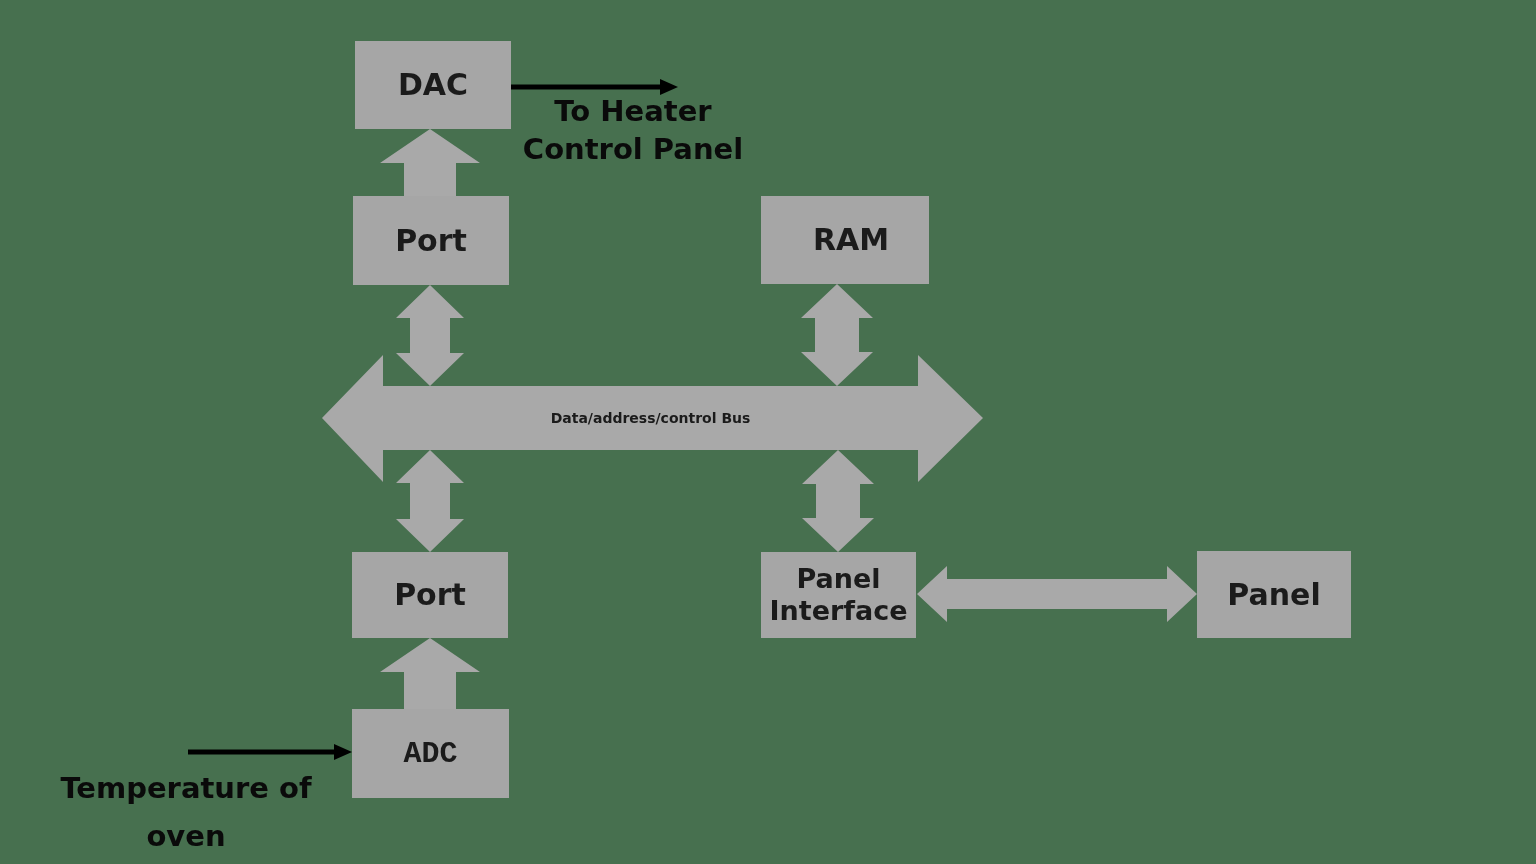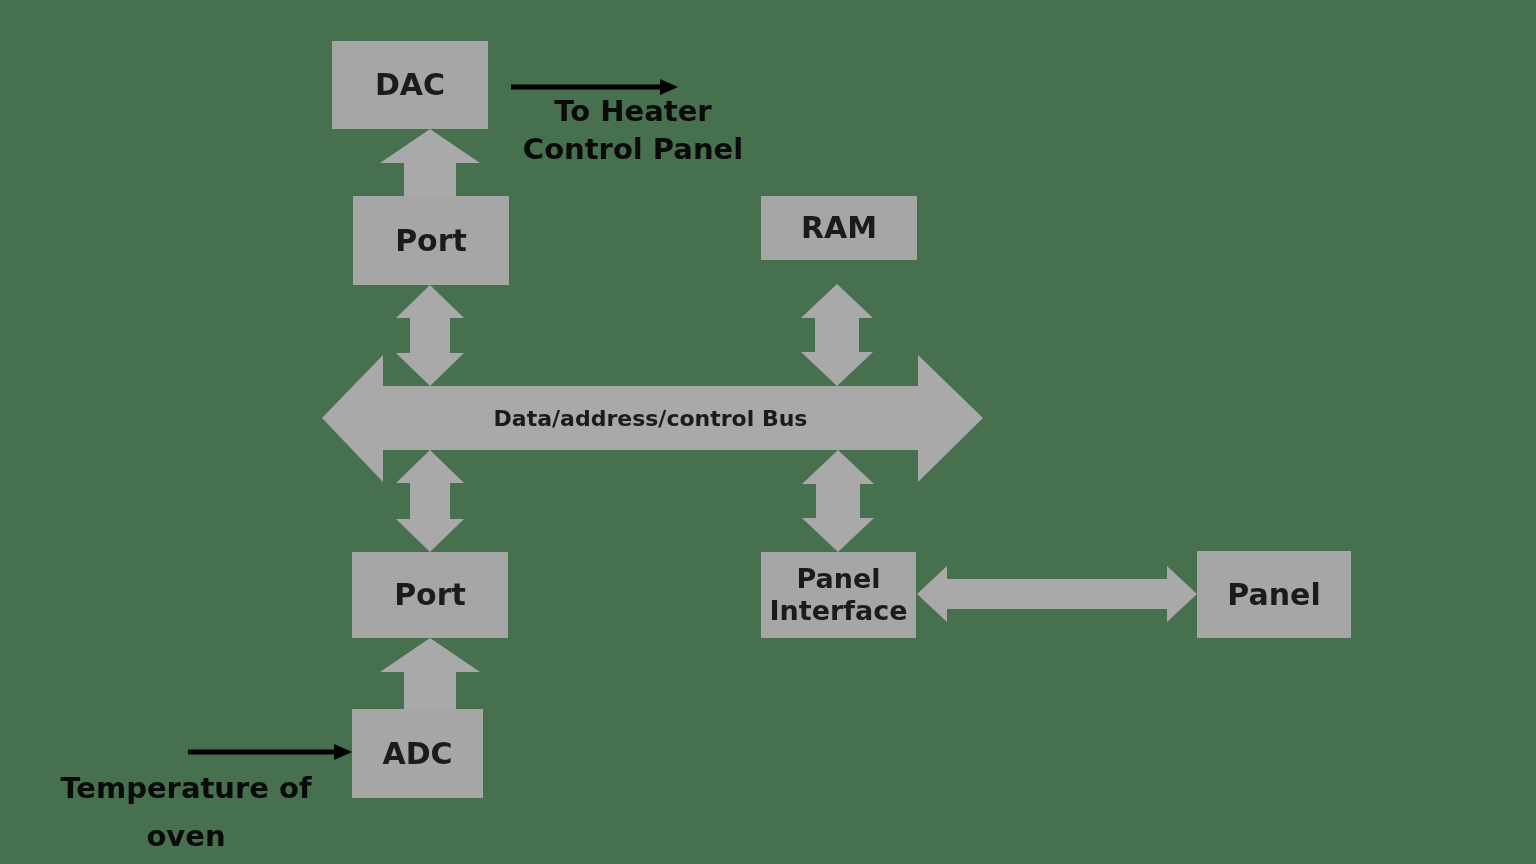--- a/index.html
+++ b/index.html
@@ -30,38 +30,38 @@
     display: flex;
     flex-direction: column;
     align-items: center;
     justify-content: center;
     color: var(--label-text);
     font-weight: 700;
     font-size: 30px;
     text-align: center;
     line-height: 1.2;
   }
-  .box-dac            { left: 332px; top: 41px;  width: 156px; height: 88px; }
+  .box-dac            { left: 355px; top: 41px;  width: 156px; height: 88px; }
   .box-port-top       { left: 353px; top: 196px; width: 156px; height: 89px; }
-  .box-ram            { left: 761px; top: 196px; width: 156px; height: 64px; }
+  .box-ram            { left: 761px; top: 196px; width: 156px; height: 88px; padding-left: 12px; }
   .box-micro          { left: 984px; top: 285px; width: 366px; height: 220px; font-size: 29px; }
   .box-port-bottom    { left: 352px; top: 552px; width: 156px; height: 86px; }
   .box-panel-iface    { left: 761px; top: 552px; width: 155px; height: 86px; font-size: 27px; }
   .box-panel          { left: 1197px; top: 551px; width: 154px; height: 87px; }
-  .box-adc            { left: 352px; top: 709px; width: 131px; height: 89px; }
+  .box-adc            { left: 352px; top: 709px; width: 157px; height: 89px; font-family: Liberation Mono, monospace; }
   .bus-label {
     position: absolute;
     left: 383px; top: 386px;
     width: 535px; height: 64px;
     display: flex;
     align-items: center;
     justify-content: center;
     color: var(--label-text);
     font-weight: 700;
-    font-size: 22px;
+    font-size: 14px;
   }
   .annotation {
     position: absolute;
     color: var(--annotation-text);
     font-weight: 600;
     text-align: center;
   }
   .annotation-heater {
     left: 503px; top: 92px;
     width: 260px;

